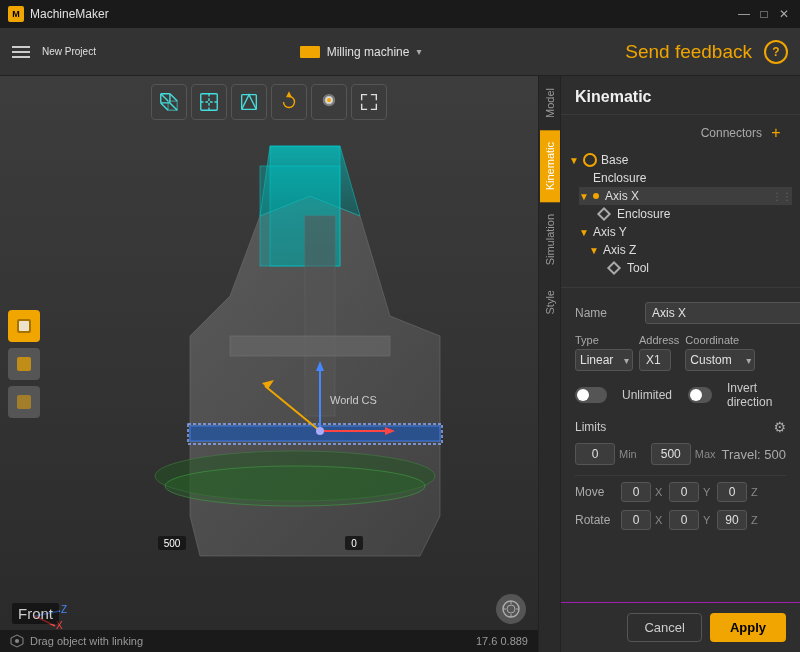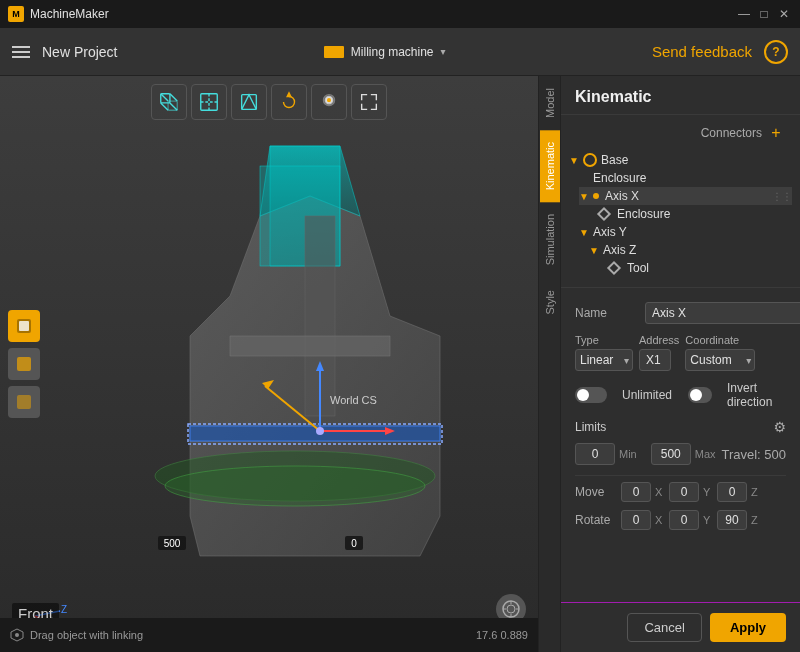--- a/index.html
+++ b/index.html
@@ -10,47 +10,47 @@
     #titlebar-left { display: flex; align-items: center; gap: 6px; font-size: 12px; }
     #titlebar-icon { width: 16px; height: 16px; background: #f0a500; border-radius: 2px; display: flex; align-items: center; justify-content: center; font-size: 9px; font-weight: bold; color: #000; }
     #titlebar-controls { display: flex; gap: 4px; }
     .title-btn { width: 16px; height: 16px; background: none; border: none; color: #aaa; cursor: pointer; font-size: 12px; display: flex; align-items: center; justify-content: center; }
 
     
     #topbar { background: #333; height: 48px; display: flex; align-items: center; padding: 0 12px; justify-content: space-between; border-bottom: 1px solid #222; }
     #topbar-left { display: flex; align-items: center; gap: 12px; }
     #menu-icon { cursor: pointer; display: flex; flex-direction: column; gap: 3px; }
     .menu-line { width: 18px; height: 2px; background: #ccc; }
-    #project-name { font-size: 14px; color: #e0e0e0; }
+    #project-name { font-size: 10px; color: #e0e0e0; }
     #topbar-center { display: flex; align-items: center; gap: 7px; }
     #machine-icon { width: 20px; height: 12px; background: #f0a500; border-radius: 1px; }
     #machine-label { font-size: 12px; color: #e0e0e0; }
     #machine-dropdown { color: #aaa; font-size: 10px; }
-    #send-feedback { color: #f0a500; cursor: pointer; font-size: 15px; font-weight: 500; }
+    #send-feedback { color: #f0a500; cursor: pointer; font-size: 19px; font-weight: 500; }
     #help-btn { width: 24px; height: 24px; border-radius: 50%; border: 2px solid #f0a500; color: #f0a500; display: flex; align-items: center; justify-content: center; font-size: 12px; font-weight: bold; cursor: pointer; }
 
     
     #main { display: flex; height: calc(652px - 28px - 48px); }
 
     
     #viewport { flex: 1; position: relative; background: #3a3a3a; overflow: hidden; }
 
     
     #viewport-toolbar { position: absolute; top: 8px; left: 50%; transform: translateX(-50%); display: flex; gap: 4px; align-items: center; z-index: 10; }
     .vp-tool { width: 36px; height: 36px; border-radius: 4px; display: flex; align-items: center; justify-content: center; cursor: pointer; background: rgba(60,60,60,0.8); border: 1px solid #555; }
     .vp-tool svg { width: 22px; height: 22px; }
 
     
     #left-icons { position: absolute; left: 8px; top: 50%; transform: translateY(-50%); display: flex; flex-direction: column; gap: 6px; z-index: 10; }
     .left-icon { width: 32px; height: 32px; border-radius: 4px; display: flex; align-items: center; justify-content: center; cursor: pointer; }
     .left-icon-orange { background: #f0a500; }
     .left-icon-dark { background: #555; }
 
     
-    #status-bar { position: absolute; bottom: 0; left: 0; right: 0; height: 34px; background: #1a1a1a; display: flex; align-items: center; padding: 0 10px; justify-content: space-between; font-size: 11px; color: #999; }
+    #status-bar { position: absolute; bottom: 0; left: 0; right: 0; height: 22px; background: #1a1a1a; display: flex; align-items: center; padding: 0 10px; justify-content: space-between; font-size: 11px; color: #999; }
 
     
     #view-label { position: absolute; bottom: 28px; left: 12px; background: rgba(0,0,0,0.5); padding: 2px 6px; border-radius: 2px; font-size: 15px; color: #ccc; }
 
     
     #camera-icon { position: absolute; bottom: 28px; right: 12px; width: 30px; height: 30px; border-radius: 50%; background: #555; display: flex; align-items: center; justify-content: center; cursor: pointer; }
 
     
     #worldcs-label { position: absolute; top: 55%; left: 54%; color: #ccc; font-size: 11px; white-space: nowrap; }
 

